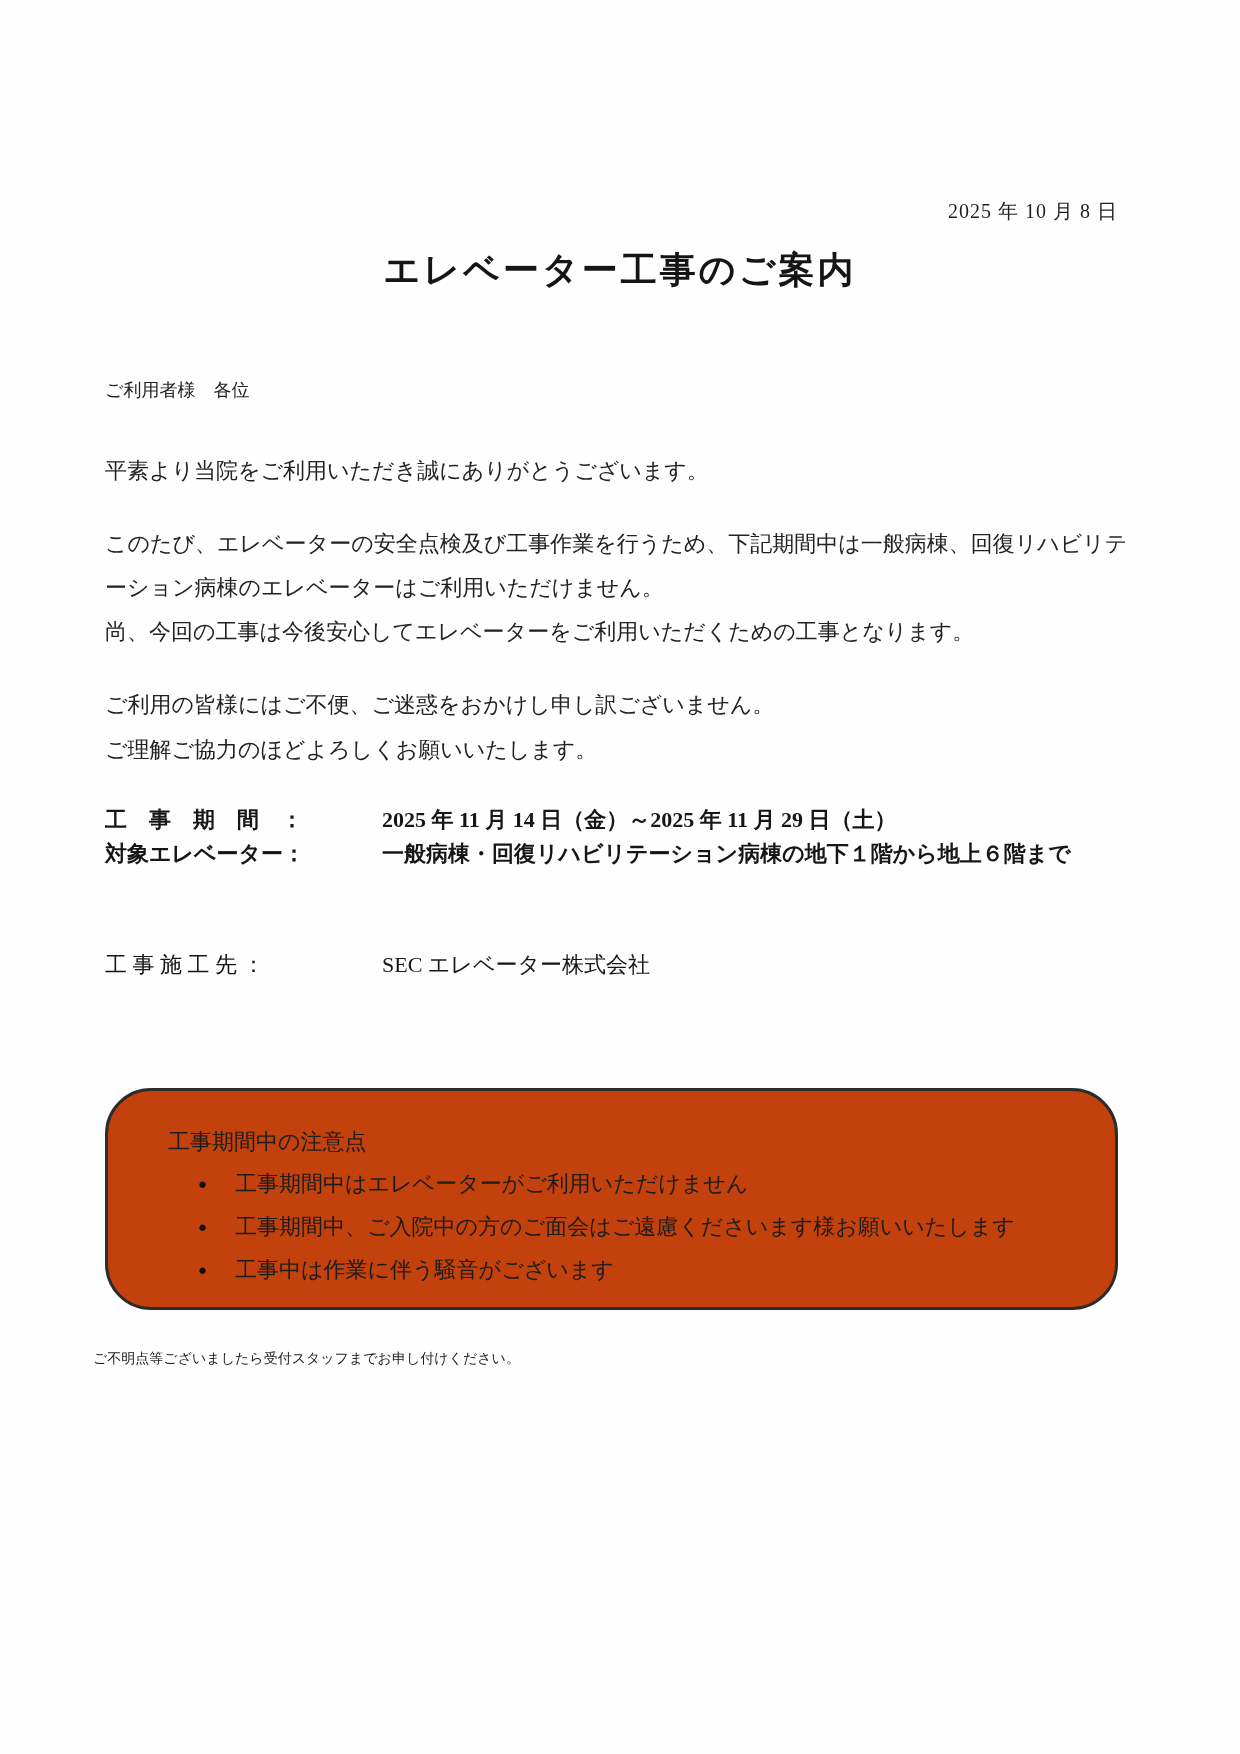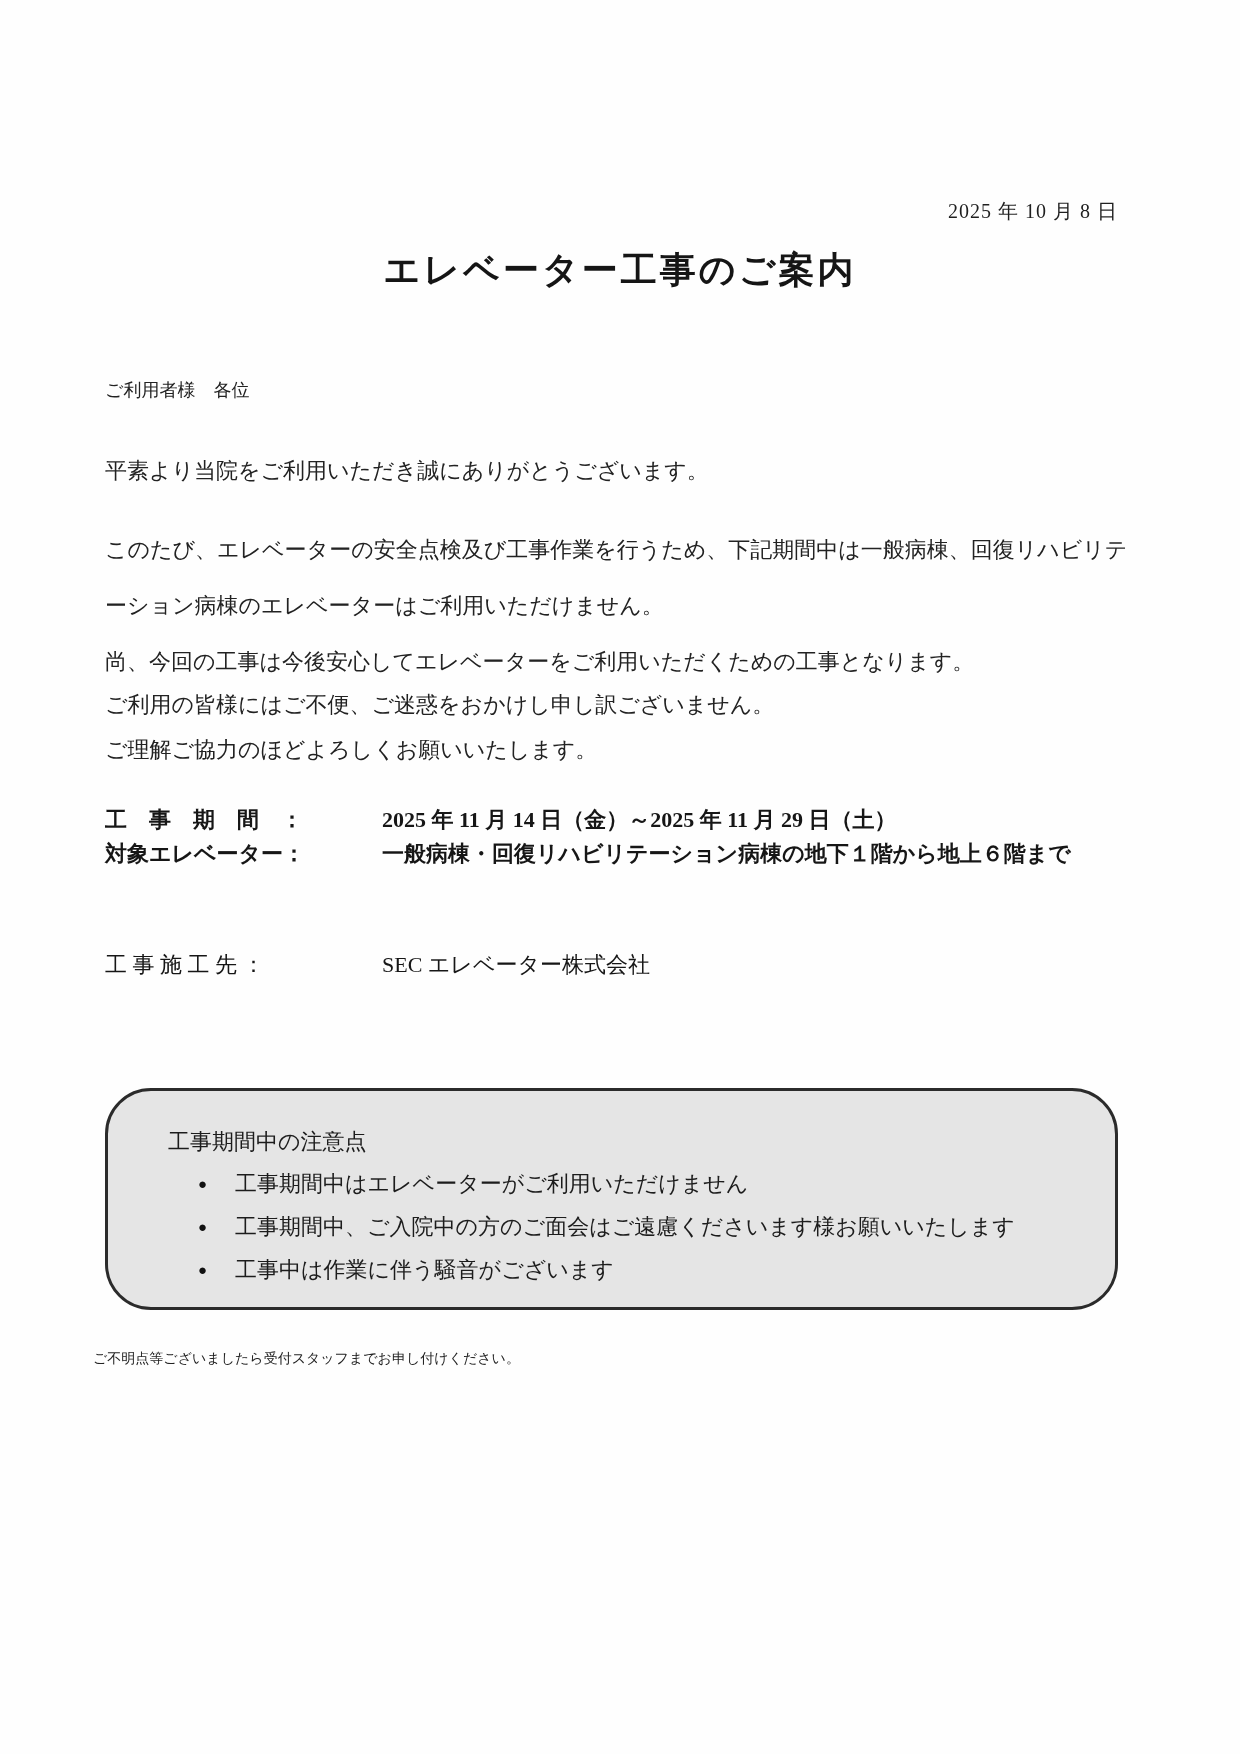--- a/index.html
+++ b/index.html
@@ -45,21 +45,21 @@
   .greeting {
     top: 456px;
     left: 105px;
     font-size: 22px;
   }
   .para1 {
     top: 522px;
     left: 105px;
     width: 1035px;
     font-size: 22px;
-    line-height: 56px;
+    line-height: 44px;
   }
   .apology {
     top: 682px;
     left: 105px;
     width: 1035px;
     font-size: 22px;
     line-height: 45px;
   }
   .detail-row {
     left: 105px;
@@ -74,21 +74,21 @@
   .detail-row.row-3 { top: 950px; font-weight: 400; align-items: center; }
 
   .notice-box {
     top: 1088px;
     left: 105px;
     width: 1013px;
     height: 222px;
     border: 3px solid #2b2b2b;
     border-radius: 46px;
     box-sizing: border-box;
-    background: #e5e5e5;
+    background: #c2410c;
   }
   .notice-title {
     margin: 36px 0 0 60px;
     font-size: 22px;
     color: #1c1c1c;
   }
   .notice-items {
     margin: 12px 0 0 0;
     padding: 0;
     list-style: none;

